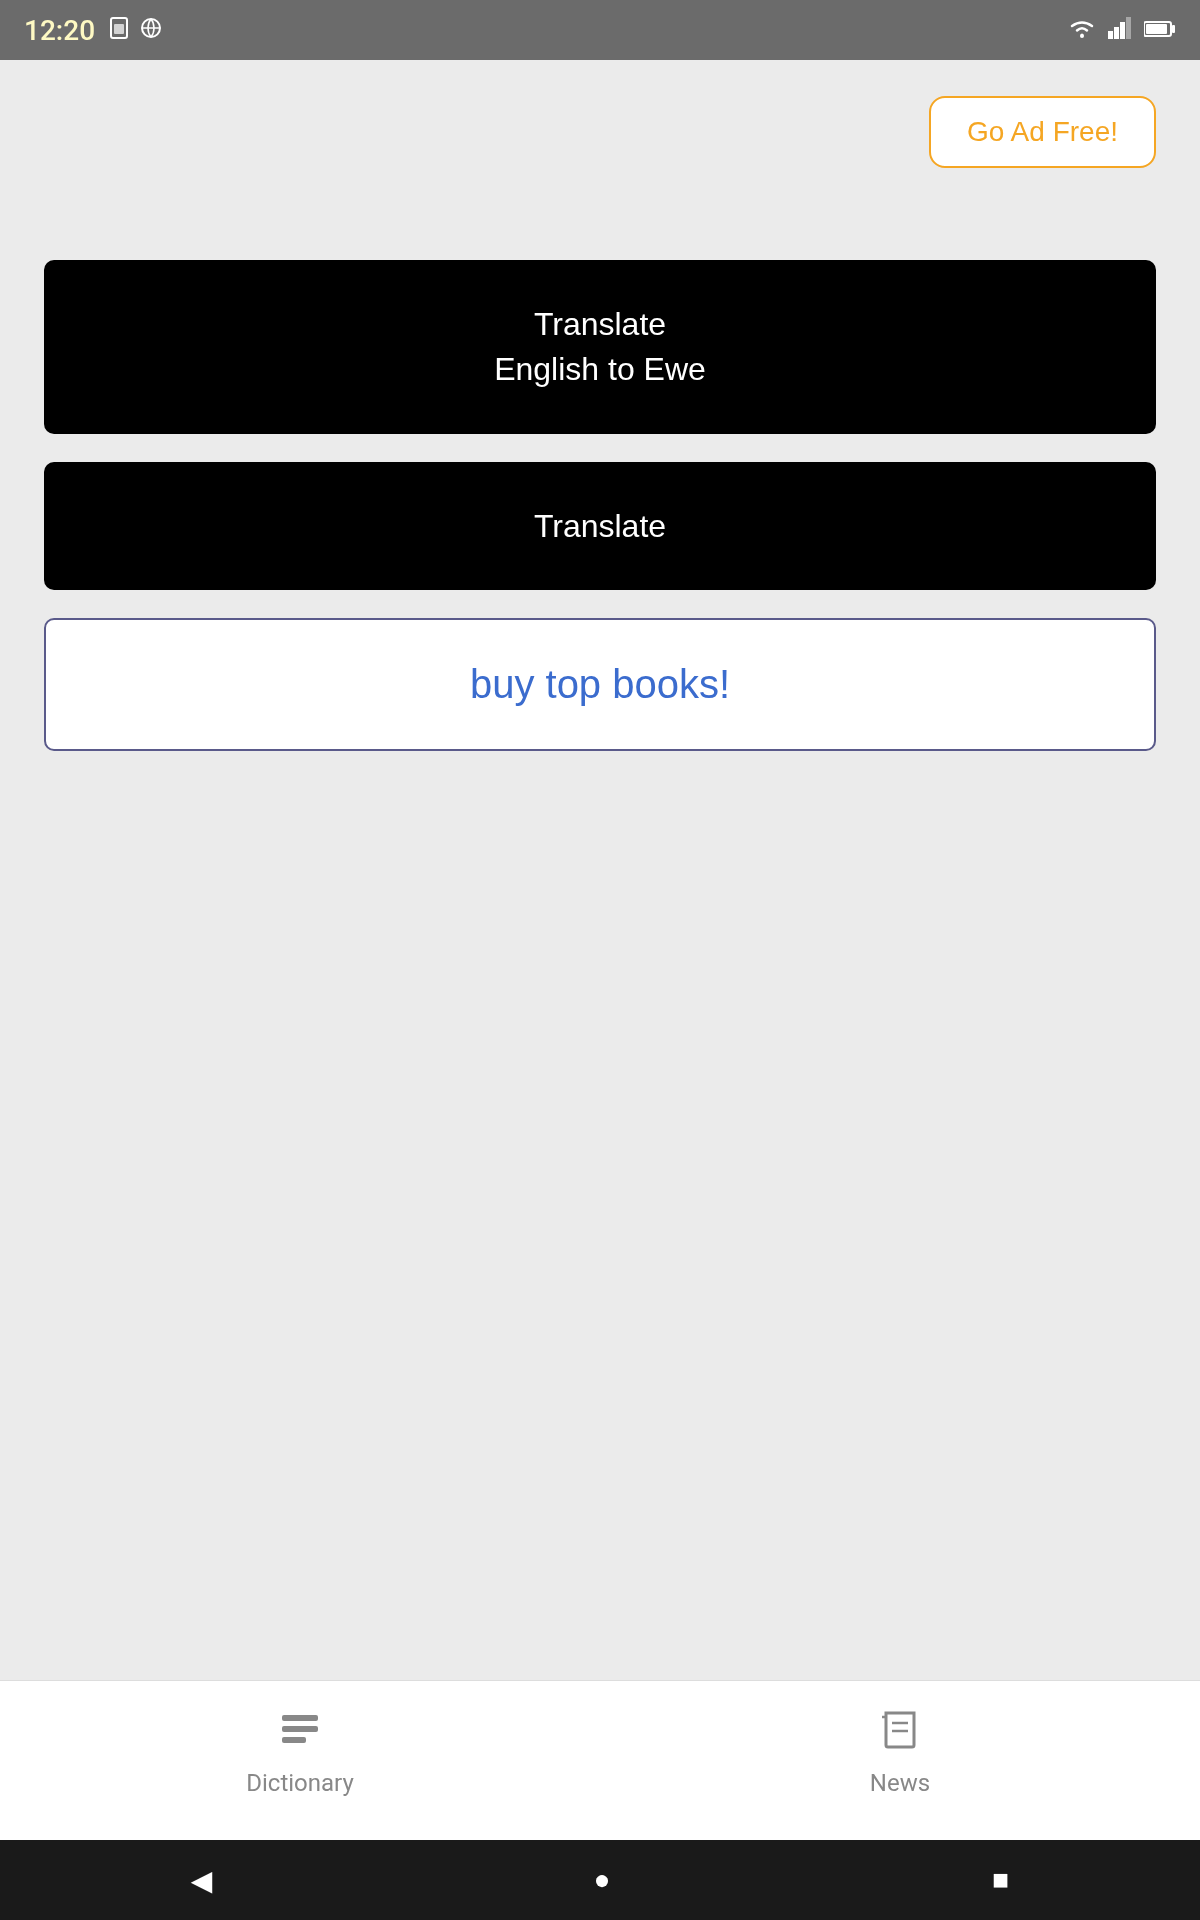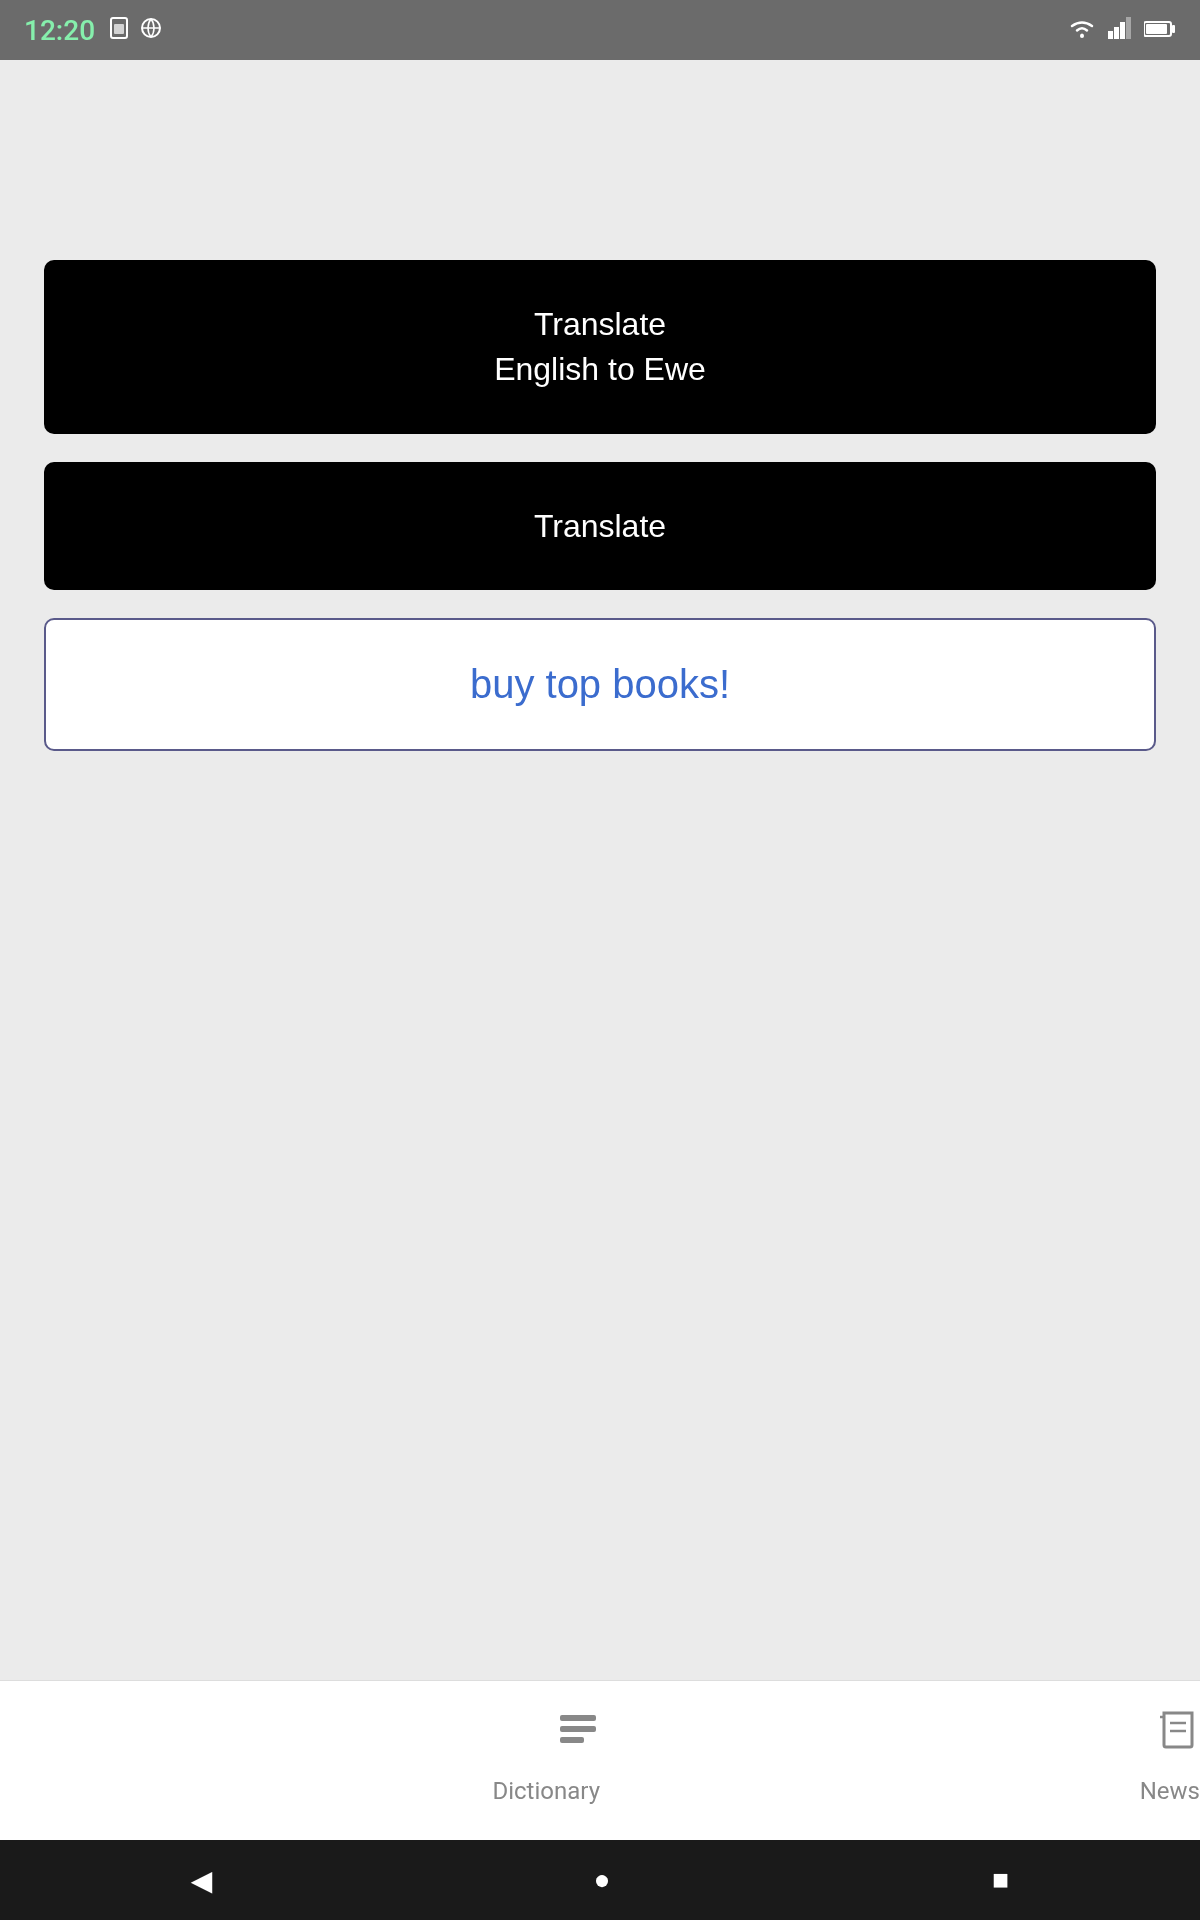--- a/index.html
+++ b/index.html
@@ -30,21 +30,21 @@
       flex-shrink: 0;
     }
 
     .status-left {
       display: flex;
       align-items: center;
       gap: 12px;
     }
 
     .status-time {
-      color: #86efac;
+      color: #fef9c3;
       font-size: 28px;
       font-weight: 500;
     }
 
     .status-icons {
       display: flex;
       align-items: center;
       gap: 8px;
     }
 
@@ -140,24 +140,24 @@
       align-items: flex-start;
       padding-top: 10px;
       flex-shrink: 0;
       position: relative;
     }
 
     .nav-item {
       flex: 1;
       display: flex;
       flex-direction: column;
-      align-items: flex-end;
+      align-items: center;
       justify-content: flex-start;
       padding-top: 16px;
-      gap: 15px;
+      gap: 7px;
       cursor: pointer;
     }
 
     .nav-item .nav-icon {
       font-size: 44px;
       color: #888;
     }
 
     .nav-item .nav-label {
       font-size: 24px;
@@ -262,20 +262,21 @@
         <rect x="0" y="2" width="27" height="14" rx="2" fill="none" stroke="white" stroke-width="2"></rect>
         <rect x="2" y="4" width="21" height="10" rx="1" fill="white"></rect>
         <rect x="28" y="5" width="3" height="8" rx="1" fill="white"></rect>
       </svg>
     </span>
   </div>
 </div>
 
 <div class="main-content">
 
+  <button class="go-ad-free-btn">Go Ad Free!</button>
 
   <div class="buttons-container">
 
     <button class="green-btn">
       <span class="btn-line1">Translate</span>
       <span class="btn-line2">English to Ewe</span>
     </button>
 
     <button class="green-btn">
       <span class="btn-line1">Translate</span>

